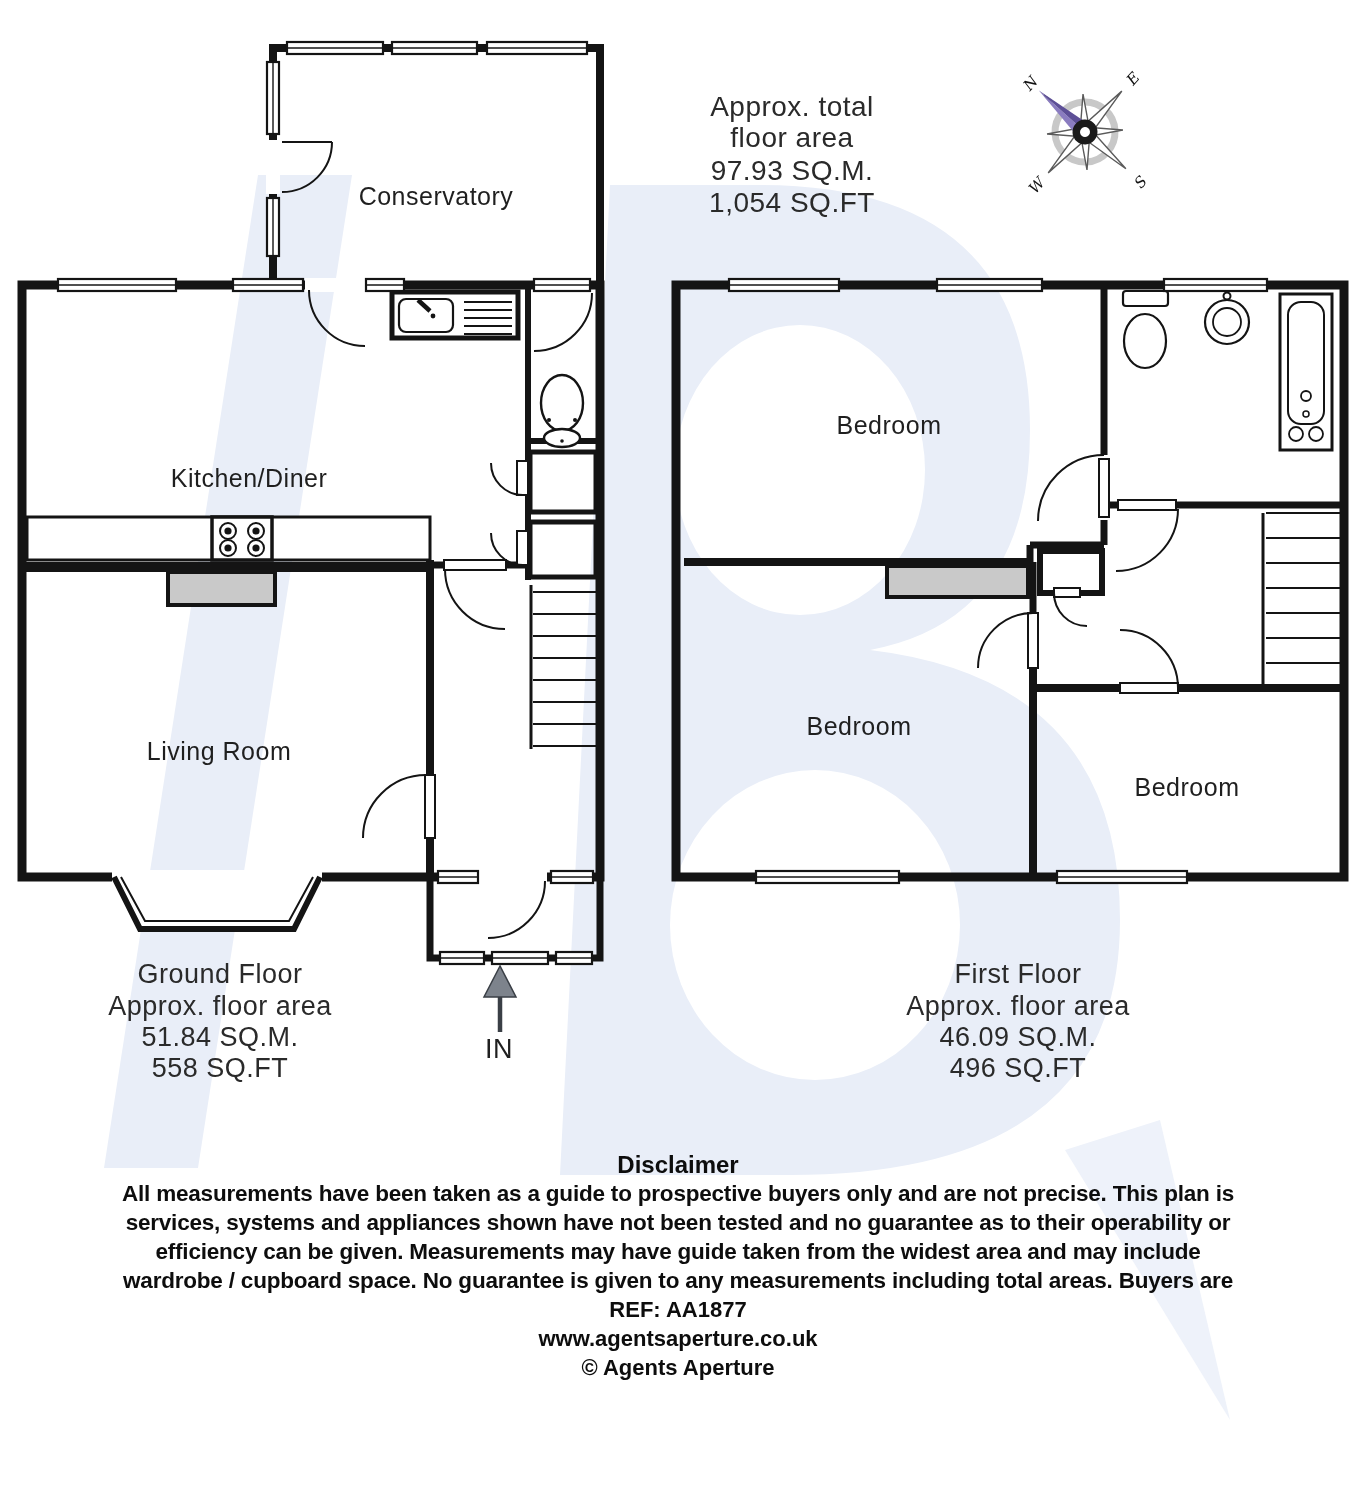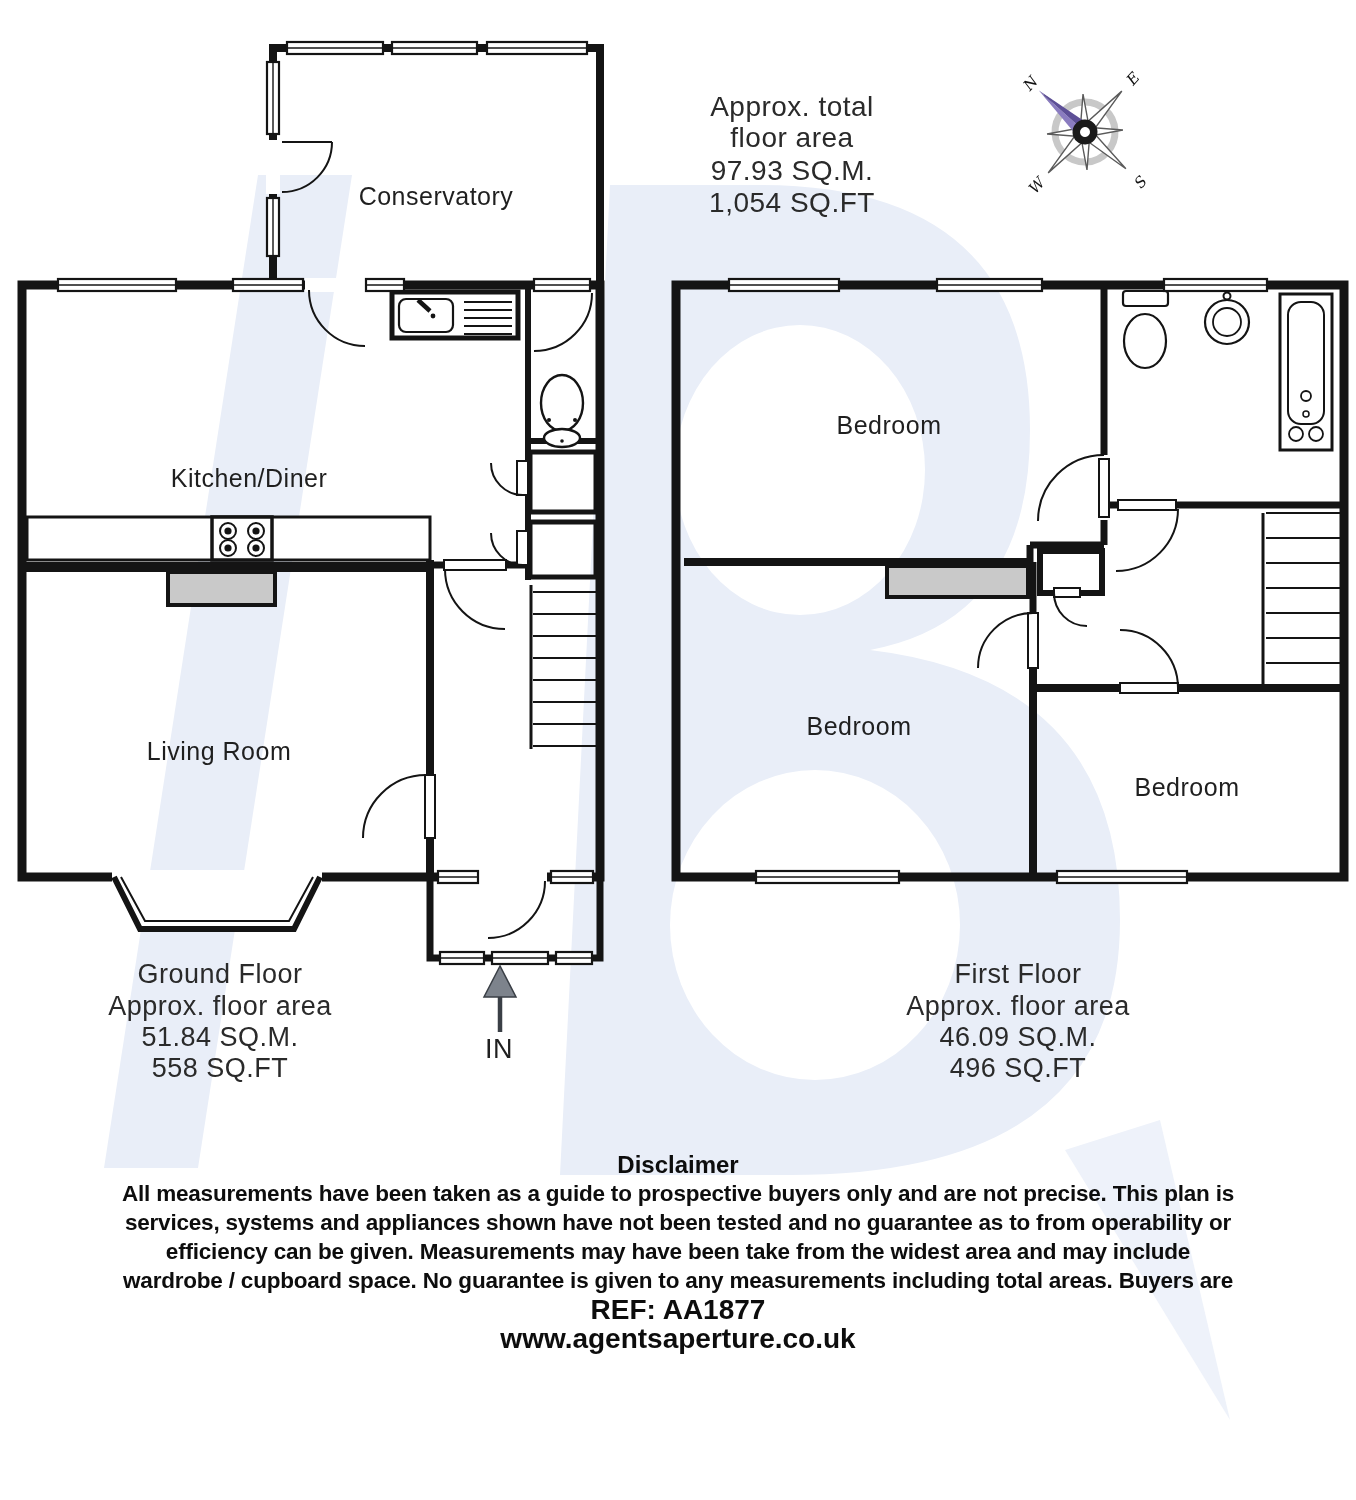--- a/index.html
+++ b/index.html
@@ -9,21 +9,21 @@
   .lbl{font-family:"Liberation Sans",sans-serif;fill:#1f1f1f;letter-spacing:0.5px;}
   .room{font-size:25px;}
   .cap{font-size:27px;fill:#2a2a2a;}
   .sum{font-size:28px;fill:#2a2a2a;}
   .inlbl{font-size:27px;fill:#1f1f1f;}
   .cletter{font-family:"DejaVu Serif",serif;font-size:15px;fill:#111;font-style:italic;}
   #legal{position:absolute;left:0;top:1150px;width:1356px;text-align:center;color:#0d0d0d;
          font-family:"Liberation Sans",sans-serif;font-weight:bold;line-height:29px;}
   #legal .head{font-size:24px;}
   #legal .line{font-size:22.5px;letter-spacing:-0.2px;}
-  #legal .foot{font-size:28px;}
+  #legal .foot{font-size:22px;}
 </style>
 </head>
 <body>
 
 <div id="stage">
 
 <svg width="1356" height="1500" viewBox="0 0 1356 1500">
 
   <g>
     <polygon points="258,175 352,175 198,1168 104,1168" fill="#e9eef8"></polygon>
@@ -300,20 +300,21 @@
     <text class="cletter" x="0" y="-68" text-anchor="middle">N</text>
     <text class="cletter" x="72" y="5" text-anchor="middle">E</text>
     <text class="cletter" x="0" y="80" text-anchor="middle">S</text>
     <text class="cletter" x="-72" y="5" text-anchor="middle">W</text>
   </g>
 </svg>
 
 <div id="legal">
   <div class="head">Disclaimer</div>
   <div class="line">All measurements have been taken as a guide to prospective buyers only and are not precise. This plan is</div>
-  <div class="line">services, systems and appliances shown have not been tested and no guarantee as to from operability or</div>
-  <div class="line">efficiency can be given. Measurements may have been take from the widest area and may include</div>
+  <div class="line">services, systems and appliances shown have not been tested and no guarantee as to their operability or</div>
+  <div class="line">efficiency can be given. Measurements may have guide taken from the widest area and may include</div>
   <div class="line">wardrobe / cupboard space. No guarantee is given to any measurements including total areas. Buyers are</div>
   <div class="foot">REF: AA1877</div>
   <div class="foot">www.agentsaperture.co.uk</div>
+  <div class="foot">© Agents Aperture</div>
 </div>
 
 </div>
 
 </body></html>

